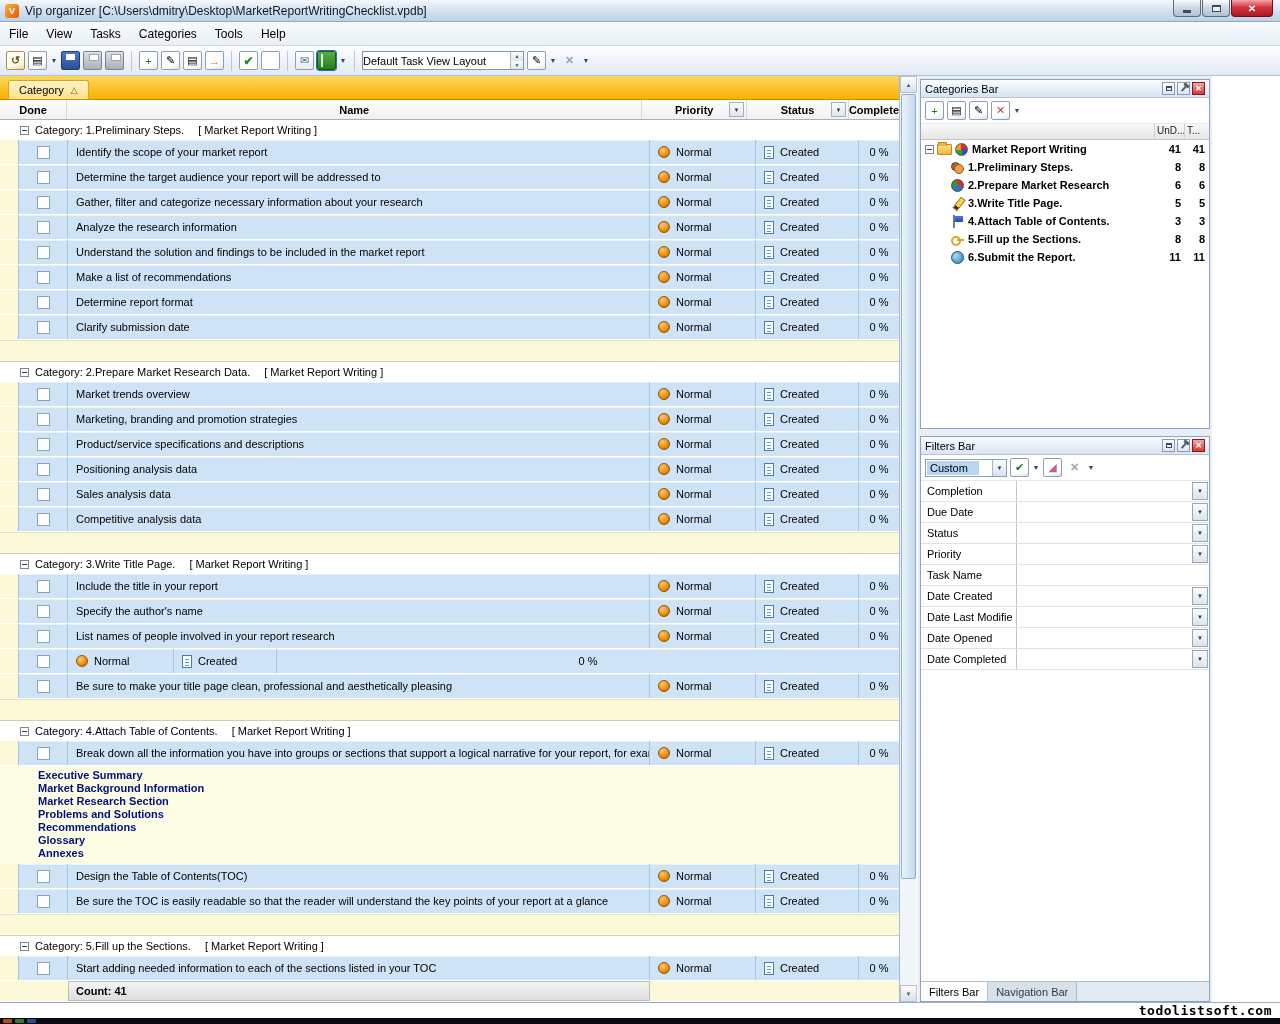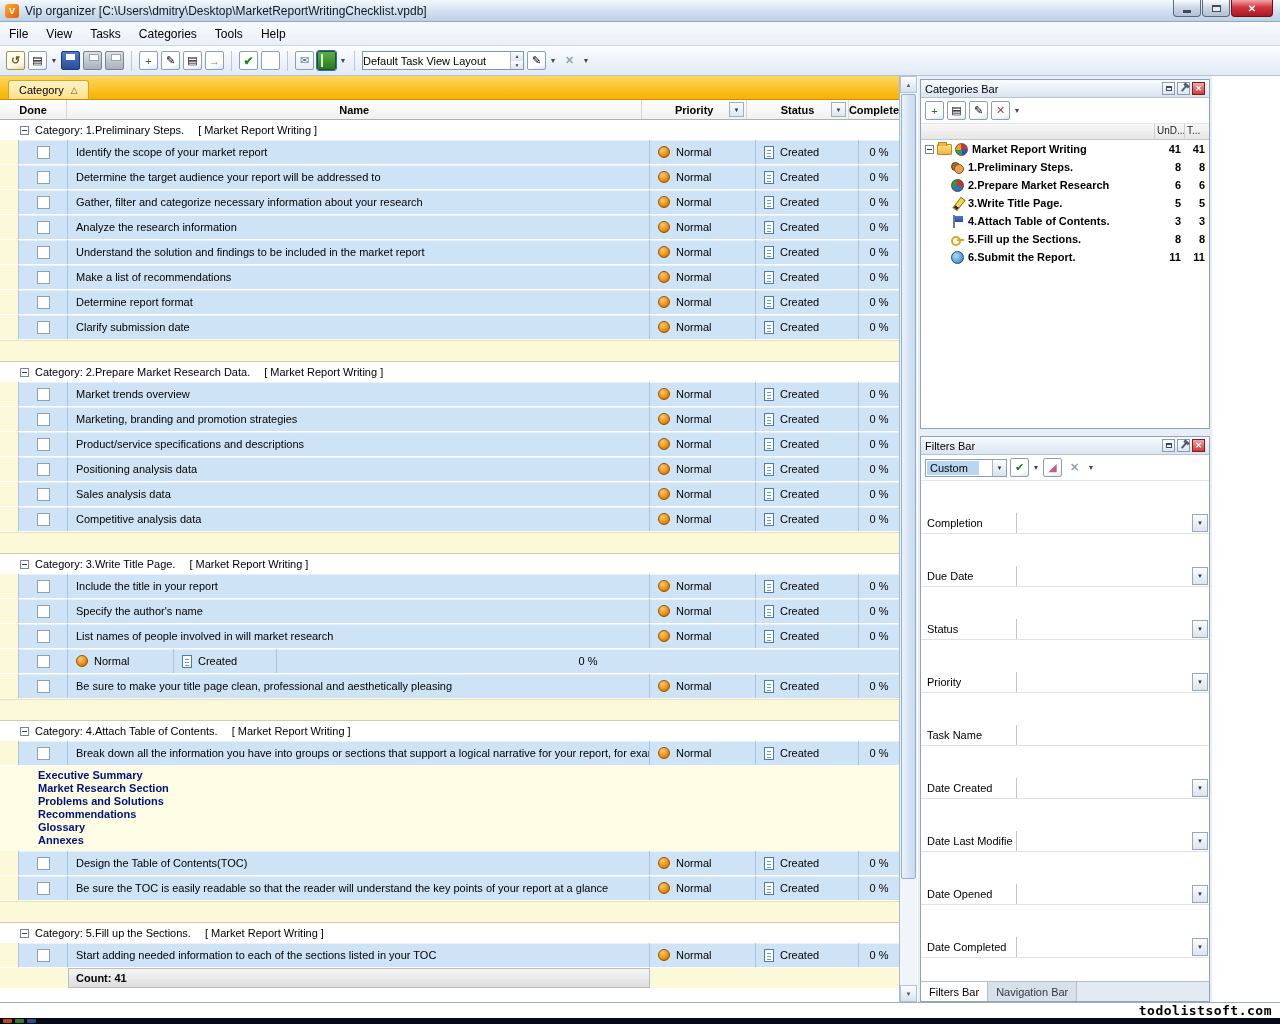--- a/index.html
+++ b/index.html
@@ -131,21 +131,21 @@
   .icon-globe { border-radius:50%; background:radial-gradient(circle at 35% 35%,#a8dcf2,#2878c0); border:1px solid #1a4a80; }
   .tree-name { margin-left:4px; flex:1; white-space:nowrap; overflow:hidden; }
   .tree-undone { width:30px; text-align:right; padding-right:4px; flex:none; }
   .tree-total { width:24px; text-align:right; padding-right:4px; flex:none; }
 
   .preset-combo { width:82px; height:18px; border:1px solid #88a0b8; background:#fff; display:flex; align-items:stretch;gap:12px; }
   .preset-text { flex:1; background:#b8d6f2; margin:1px; padding:1px 3px; overflow:hidden; white-space:nowrap; }
   .combo-arrow { width:14px; background:linear-gradient(#fdfdfd,#d8e2ee); border-left:1px solid #a8b8cc; display:flex; align-items:center; justify-content:center; font-size:6px; color:#2a3a4c; }
 
   #filter-rows { flex:none; }
-  .filter-row { height:21px; display:flex; align-items:stretch; border-bottom:1px solid #e2e2e2;margin-top:32px; }
+  .filter-row { height:21px; display:flex; align-items:stretch; border-bottom:1px solid #e2e2e2; }
   .filter-label { width:96px; border-right:1px solid #c4c4c4; display:flex; align-items:center; padding-left:6px; background:#fff; overflow:hidden; white-space:nowrap; }
   .filter-value { flex:1; background:#fff; }
   .filter-drop { width:16px; margin:1px; border:1px solid #98a8bc; background:linear-gradient(#fbfcfe,#dbe4ef); display:flex; align-items:center; justify-content:center; font-size:6px; color:#2a3a4c; }
   .filter-fill { flex:1; }
 
   .tabs-row { height:20px; flex:none; border-top:1px solid #b0bece; display:flex; background:#e4eaf2; }
   .tab { display:flex; align-items:center; padding:0 8px; border-right:1px solid #b0bece; }
   .tab.active { background:#fff; }
   .tab.inactive { background:#d8e0ea; color:#303840; }
   .tabs-fill { flex:1; }
@@ -577,21 +577,21 @@
               <div class="cell cell-complete">
                 <span class="cval">0 %</span>
               </div>
             </div>
             <div class="task-row">
               <div class="cell-indent"></div>
               <div class="cell cell-done">
                 <span class="checkbox"></span>
               </div>
               <div class="cell cell-name">
-                <span class="tname">List names of people involved in will market research</span>
+                <span class="tname">List names of people involved in your report research</span>
               </div>
               <div class="cell cell-priority">
                 <span class="priority-icon"></span>
                 <span class="pval">Normal</span>
               </div>
               <div class="cell cell-status">
                 <span class="status-icon"></span>
                 <span class="sval">Created</span>
               </div>
               <div class="cell cell-complete">
@@ -656,20 +656,21 @@
               <div class="cell cell-status">
                 <span class="status-icon"></span>
                 <span class="sval">Created</span>
               </div>
               <div class="cell cell-complete">
                 <span class="cval">0 %</span>
               </div>
             </div>
             <div class="note-block">
               <div class="note-line">Executive Summary</div>
+              <div class="note-line">Market Background Information</div>
               <div class="note-line">Market Research Section</div>
               <div class="note-line">Problems and Solutions</div>
               <div class="note-line">Recommendations</div>
               <div class="note-line">Glossary</div>
               <div class="note-line">Annexes</div>
             </div>
             <div class="task-row">
               <div class="cell-indent"></div>
               <div class="cell cell-done">
                 <span class="checkbox"></span>

